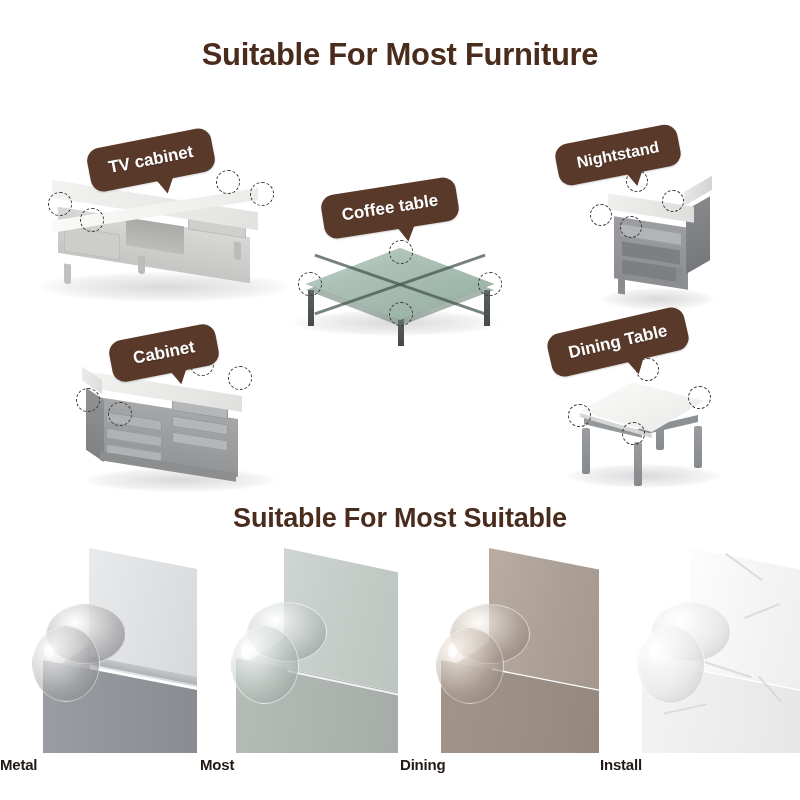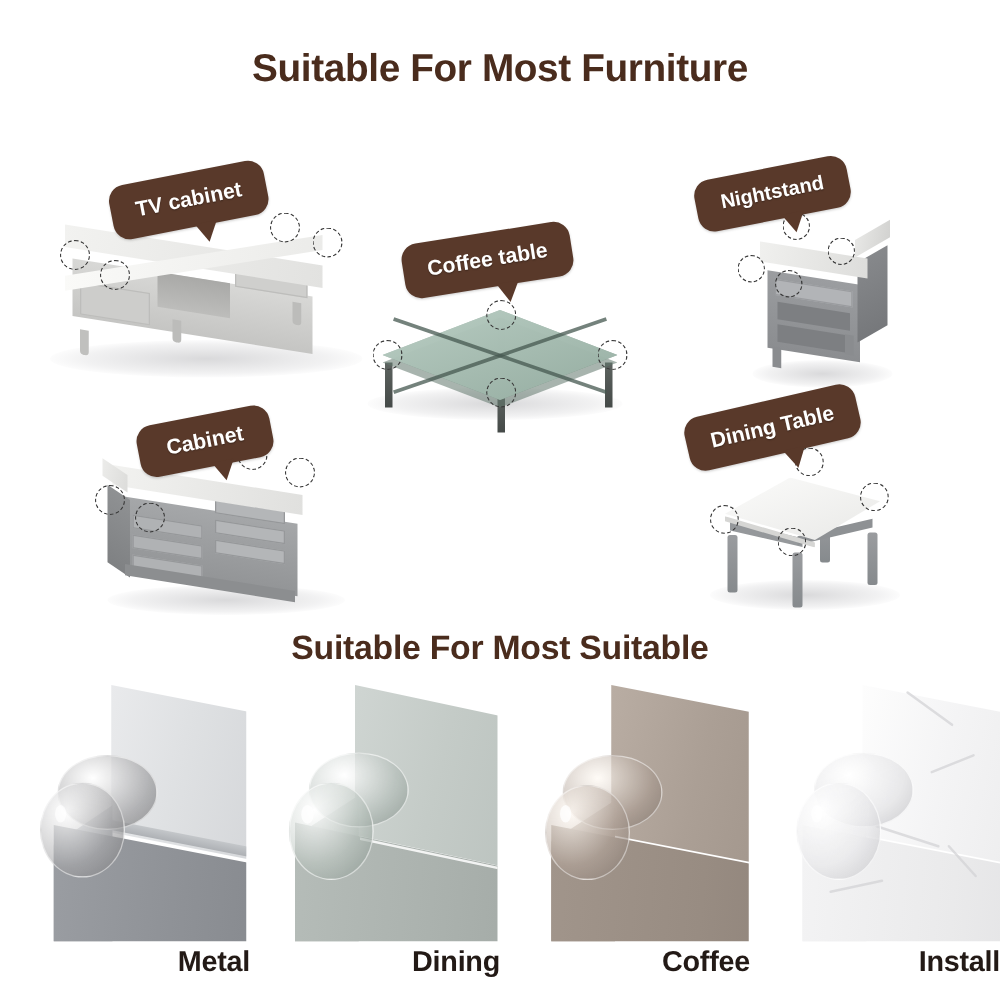--- a/index.html
+++ b/index.html
@@ -146,21 +146,21 @@
   
   .guard{position:absolute;}
   .guard .lobe{
     position:absolute;border-radius:50%;
   }
   .guard .hl{position:absolute;border-radius:50%;background:rgba(255,255,255,.75);}
 
   
   .mat-labels{position:absolute;left:0;top:756px;width:800px;height:40px;display:flex;}
   .mat-label{
-    flex:1;text-align:right;font-size:23px;font-weight:bold;color:#231a16;
+    flex:1;text-align:left;font-size:15px;font-weight:bold;color:#231a16;
     letter-spacing:-0.2px;
   }
 </style>
 </head>
 <body>
 
 <div class="page">
 
   <div class="heading-block">
     <h1 class="h-main">Suitable For Most Furniture</h1>
@@ -367,18 +367,18 @@
         <div class="lobe" style="left:14px;top:0;width:78px;height:58px;background:radial-gradient(ellipse at 35% 30%, rgba(255,255,255,.9), rgba(226,226,228,.7) 60%, rgba(186,186,190,.75));border:1px solid rgba(255,255,255,.7);"></div>
         <div class="lobe" style="left:0;top:24px;width:66px;height:76px;background:radial-gradient(ellipse at 30% 28%, rgba(255,255,255,.92), rgba(232,232,234,.68) 56%, rgba(192,192,196,.76));border:1px solid rgba(255,255,255,.65);"></div>
         <div class="hl" style="left:12px;top:42px;width:9px;height:14px;"></div>
       </div>
     </div>
 
   </div>
 
   <div class="mat-labels">
     <div class="mat-label">Metal</div>
+    <div class="mat-label">Most</div>
     <div class="mat-label">Dining</div>
-    <div class="mat-label">Coffee</div>
     <div class="mat-label">Install</div>
   </div>
 
 </div>
 
 </body></html>

